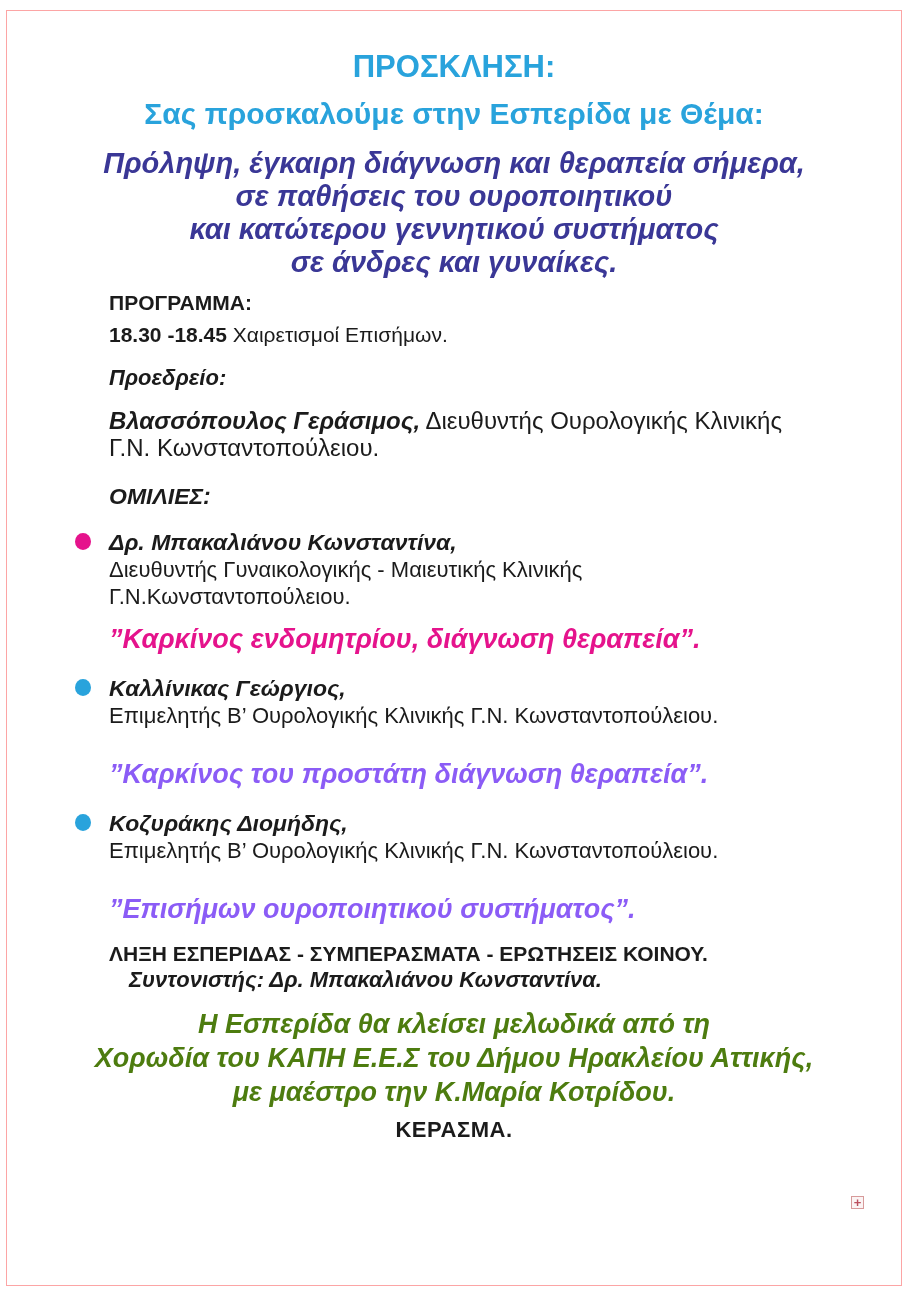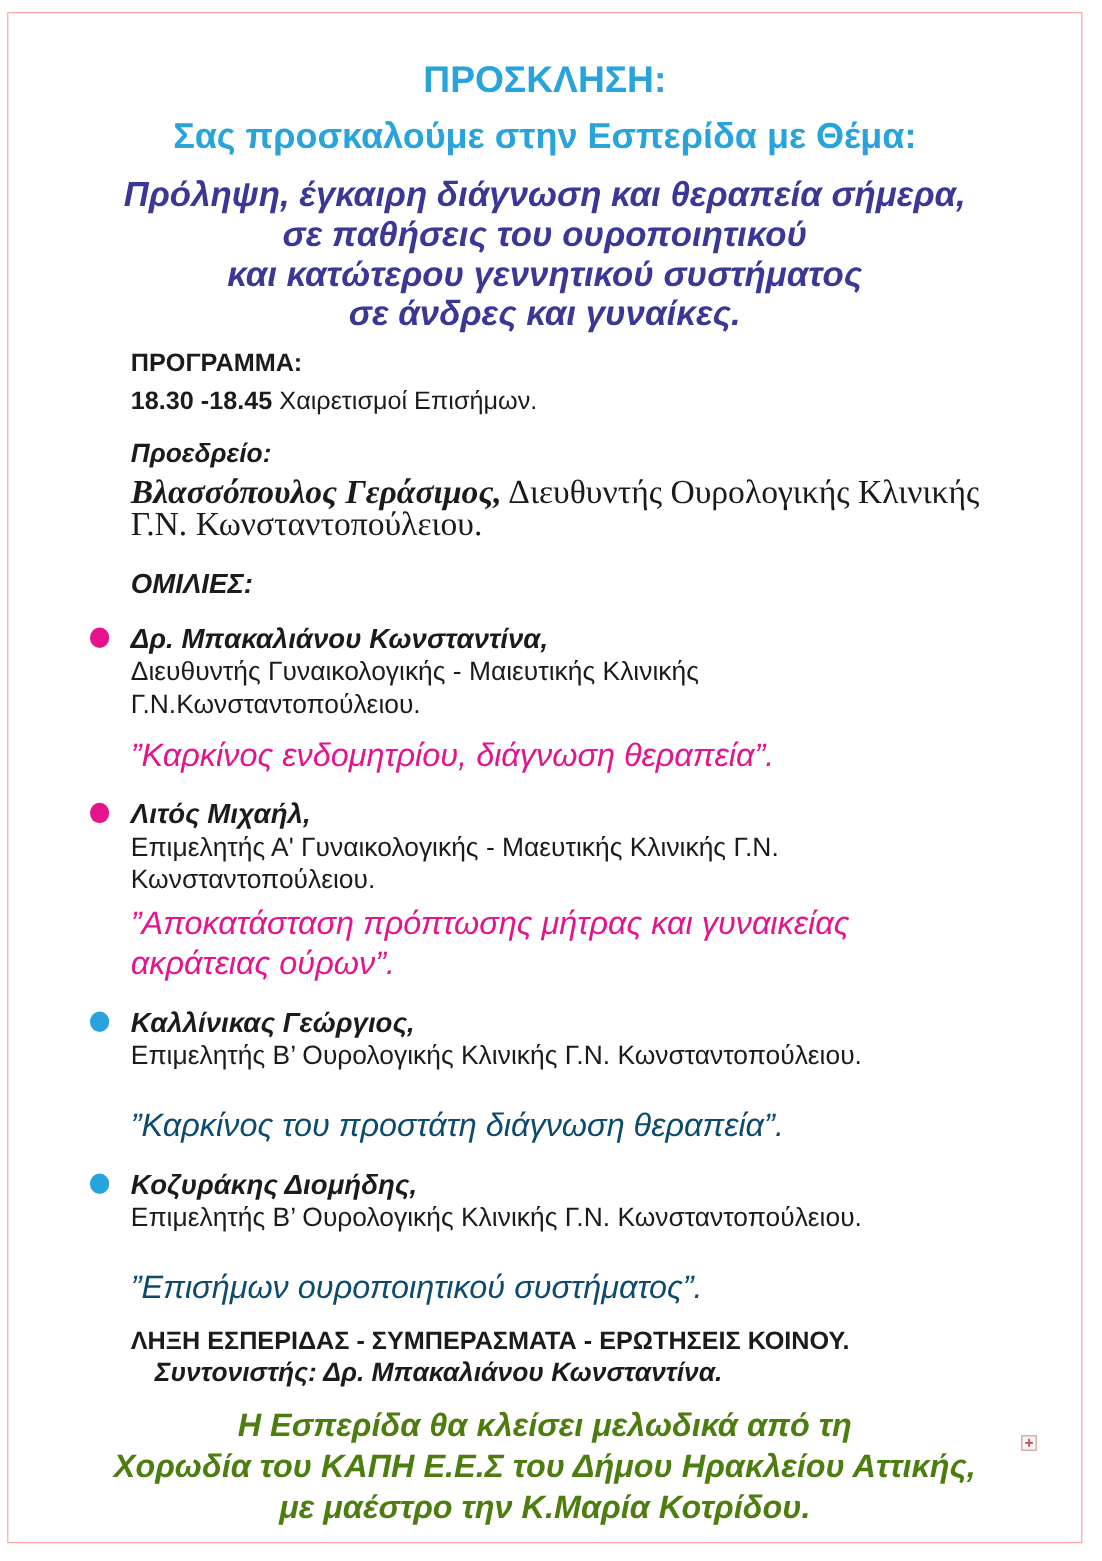--- a/index.html
+++ b/index.html
@@ -22,39 +22,39 @@
     font-size:30px;font-weight:bold;color:#29A3DC;margin-top:12px;
   }
   .theme{
     font-size:29px;font-weight:bold;color:#3A3796;line-height:33px;margin-top:16px;font-style:italic;
   }
   .body-col{margin-left:102px;margin-right:60px;}
   .program-label{font-size:21px;font-weight:bold;margin-top:12px;line-height:24px;}
   .program-line{font-size:21px;margin-top:8px;line-height:24px;}
   .program-line .time{font-weight:bold;}
   .chair-label{font-size:22px;font-weight:bold;font-style:italic;margin-top:18px;line-height:26px;}
-  .chair-para{font-size:28px;line-height:27px;margin-top:6px;max-width:716px;font-family:Liberation Serif, serif;}
+  .chair-para{font-size:24px;line-height:27px;margin-top:16px;max-width:716px;}
   .chair-para .chair-name{font-weight:bold;font-style:italic;}
   .talks-label{font-size:23px;font-weight:bold;font-style:italic;margin-top:22px;line-height:27px;}
   .speaker{position:relative;margin-top:18px;}
   .speaker.first{}
   .speaker .bullet{
     position:absolute;left:-34px;top:5px;width:16px;height:17px;border-radius:50%;
   }
   .bullet.magenta{background:#E5138C;}
   .bullet.blue{background:#29A3DC;}
   .speaker-name{font-size:23px;font-weight:bold;font-style:italic;line-height:28px;}
   .speaker-role{font-size:22px;line-height:27px;}
   .quote{
-    font-size:27px;font-weight:normal;font-style:italic;line-height:34px;
+    font-size:27px;font-weight:bold;font-style:italic;line-height:34px;
     margin-top:12px;max-width:700px;
   }
   .quote.tight{margin-top:6px;}
   .quote.magenta{color:#E5138C;}
-  .quote.blue{color:#0c4a6e;margin-top:28px;}
+  .quote.blue{color:#8b5cf6;margin-top:28px;}
   .closing-caps{font-size:21px;font-weight:bold;margin-top:16px;line-height:24px;}
   .closing-coord{font-size:22px;font-weight:bold;font-style:italic;line-height:27px;margin-left:20px;}
   .choir{
     font-size:27px;font-weight:bold;font-style:italic;color:#4d7c0f;
     line-height:34px;margin-top:14px;
   }
   .footer-line{font-size:22px;font-weight:bold;margin-top:8px;letter-spacing:0.5px;}
   .plus-icon{
     position:absolute;left:851px;top:1196px;width:13px;height:13px;
     border:1px solid #d79a9a;background:#fbf4f4;color:#bb4f5e;
@@ -88,27 +88,20 @@
       <div class="talks-label">ΟΜΙΛΙΕΣ:</div>
 
       <div class="speaker first">
         <span class="bullet magenta"></span>
         <div class="speaker-name">Δρ. Μπακαλιάνου Κωνσταντίνα,</div>
         <div class="speaker-role">Διευθυντής Γυναικολογικής - Μαιευτικής Κλινικής</div>
         <div class="speaker-role">Γ.Ν.Κωνσταντοπούλειου.</div>
         <div class="quote magenta">”Καρκίνος ενδομητρίου, διάγνωση θεραπεία”.</div>
       </div>
 
-      <div class="speaker">
-        <span class="bullet magenta"></span>
-        <div class="speaker-name">Λιτός Μιχαήλ,</div>
-        <div class="speaker-role">Επιμελητής Α' Γυναικολογικής - Μαευτικής Κλινικής Γ.Ν.</div>
-        <div class="speaker-role">Κωνσταντοπούλειου.</div>
-        <div class="quote magenta tight">”Αποκατάσταση πρόπτωσης μήτρας και γυναικείας ακράτειας ούρων”.</div>
-      </div>
 
       <div class="speaker">
         <span class="bullet blue"></span>
         <div class="speaker-name">Καλλίνικας Γεώργιος,</div>
         <div class="speaker-role">Επιμελητής Β’ Ουρολογικής Κλινικής Γ.Ν. Κωνσταντοπούλειου.</div>
         <div class="quote blue">”Καρκίνος του προστάτη διάγνωση θεραπεία”.</div>
       </div>
 
       <div class="speaker">
         <span class="bullet blue"></span>

